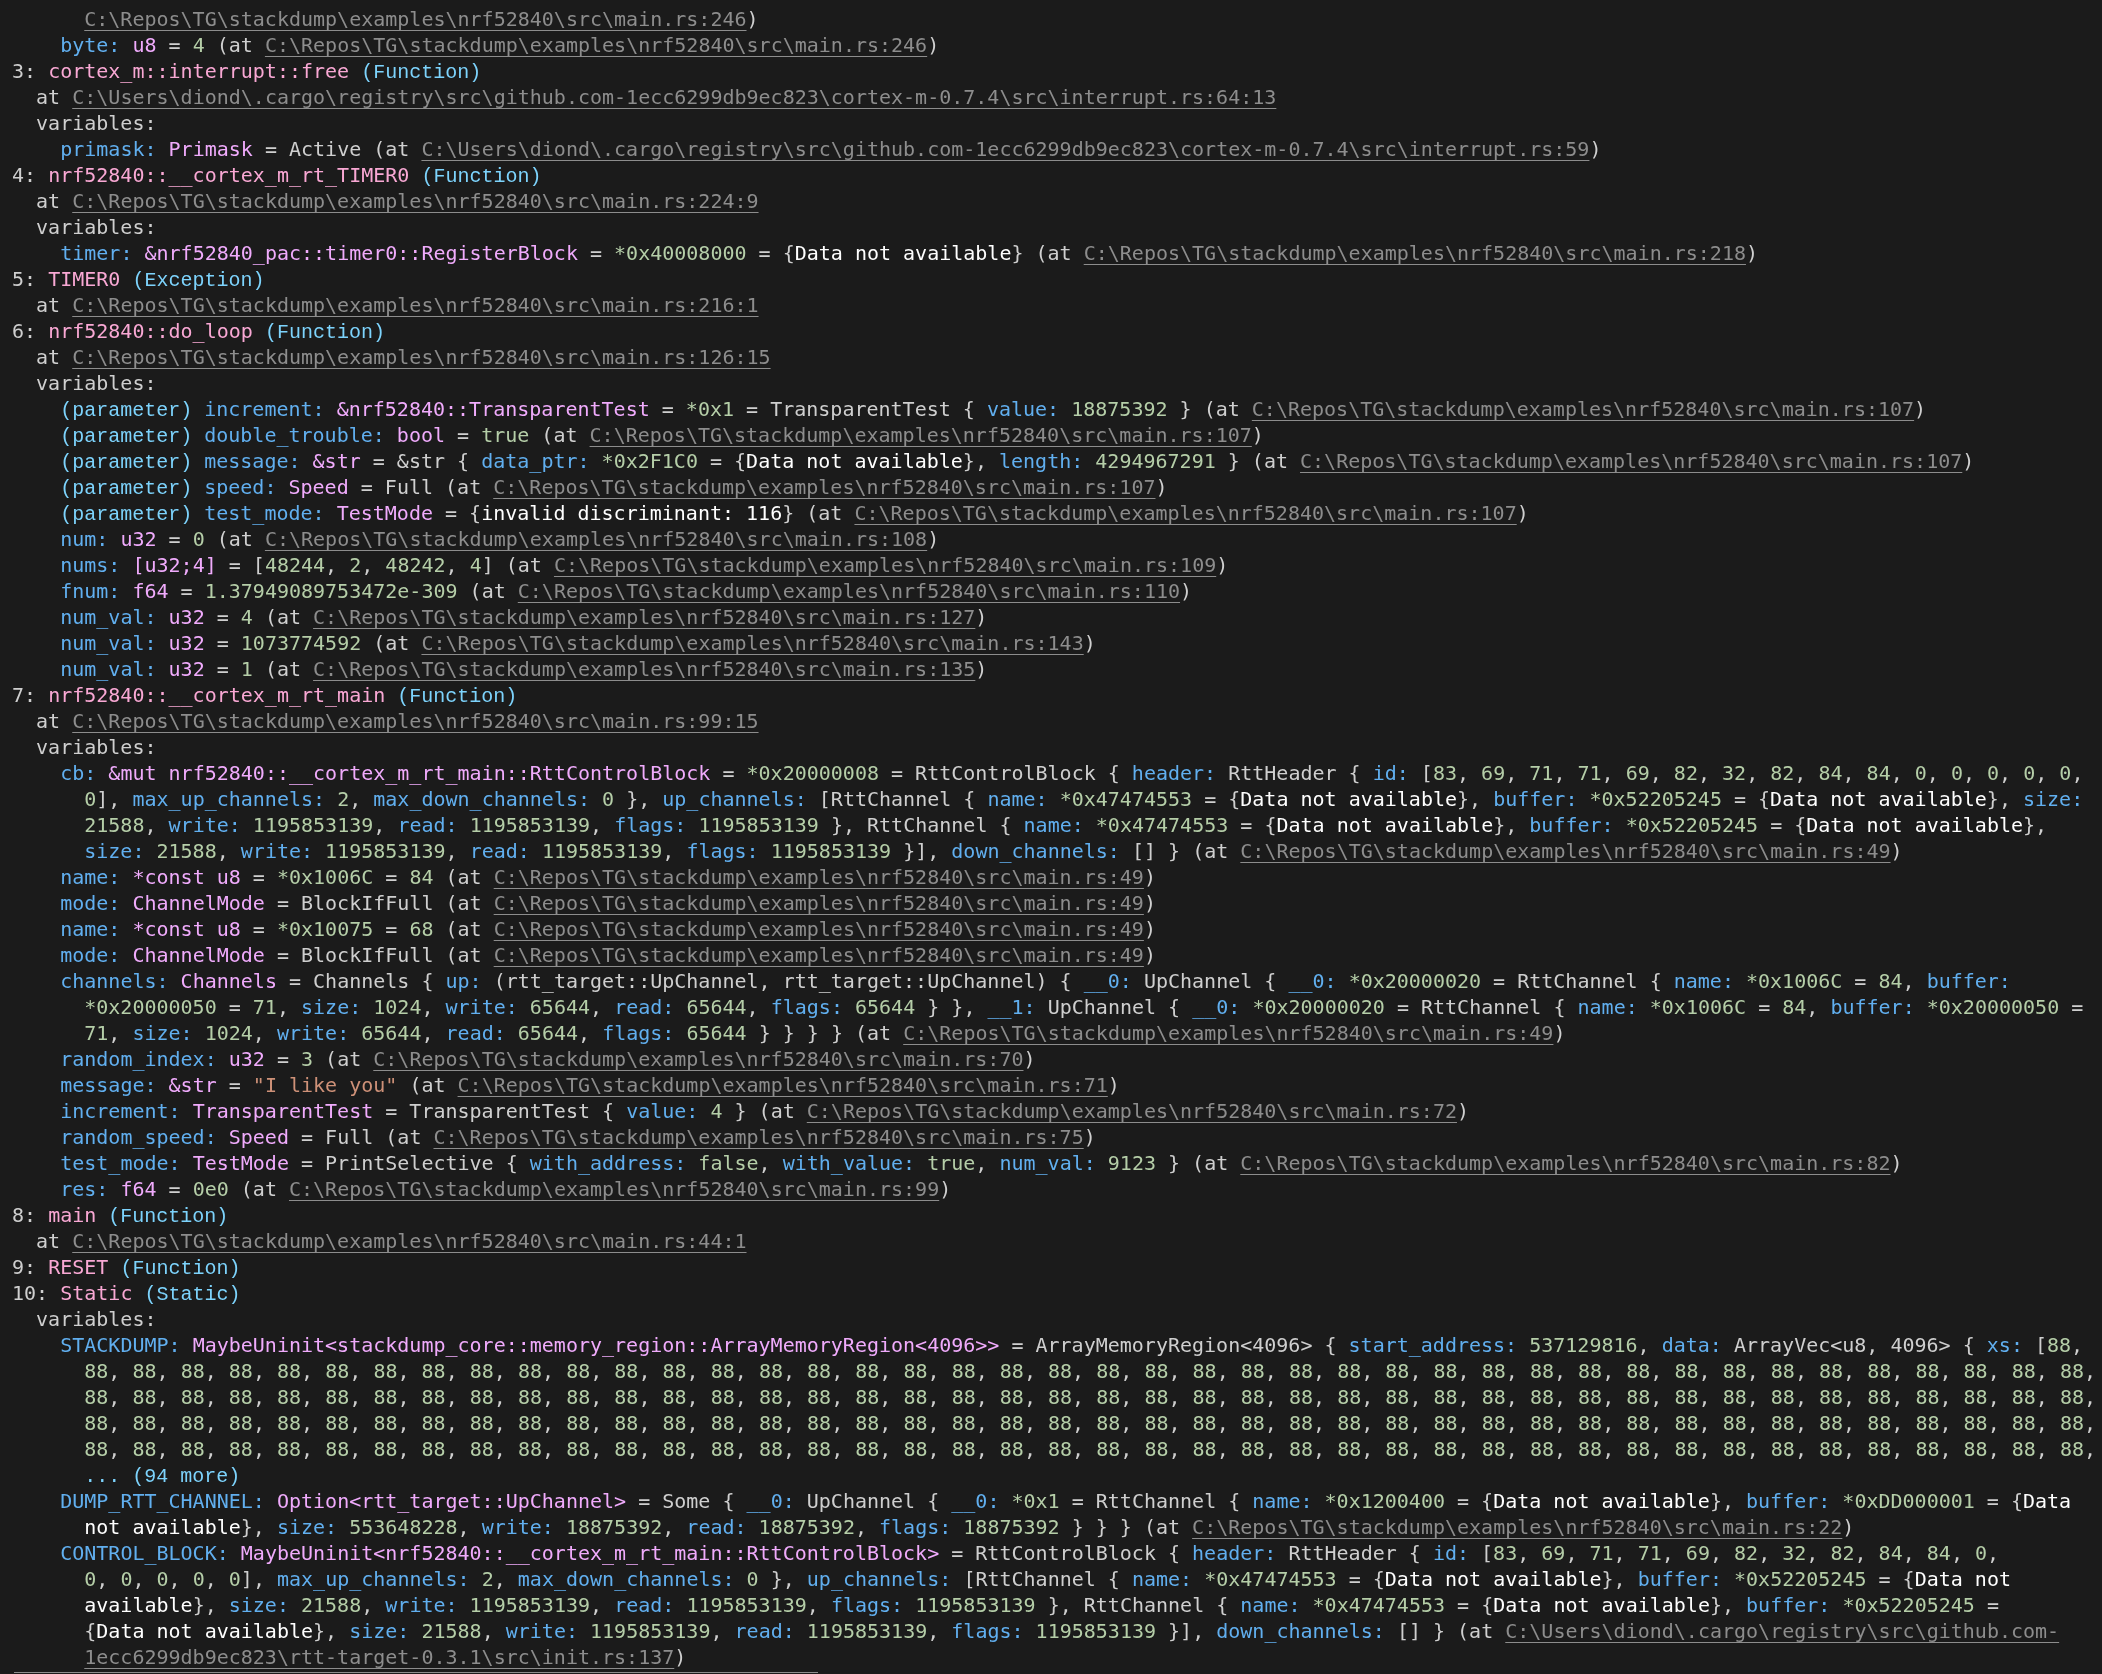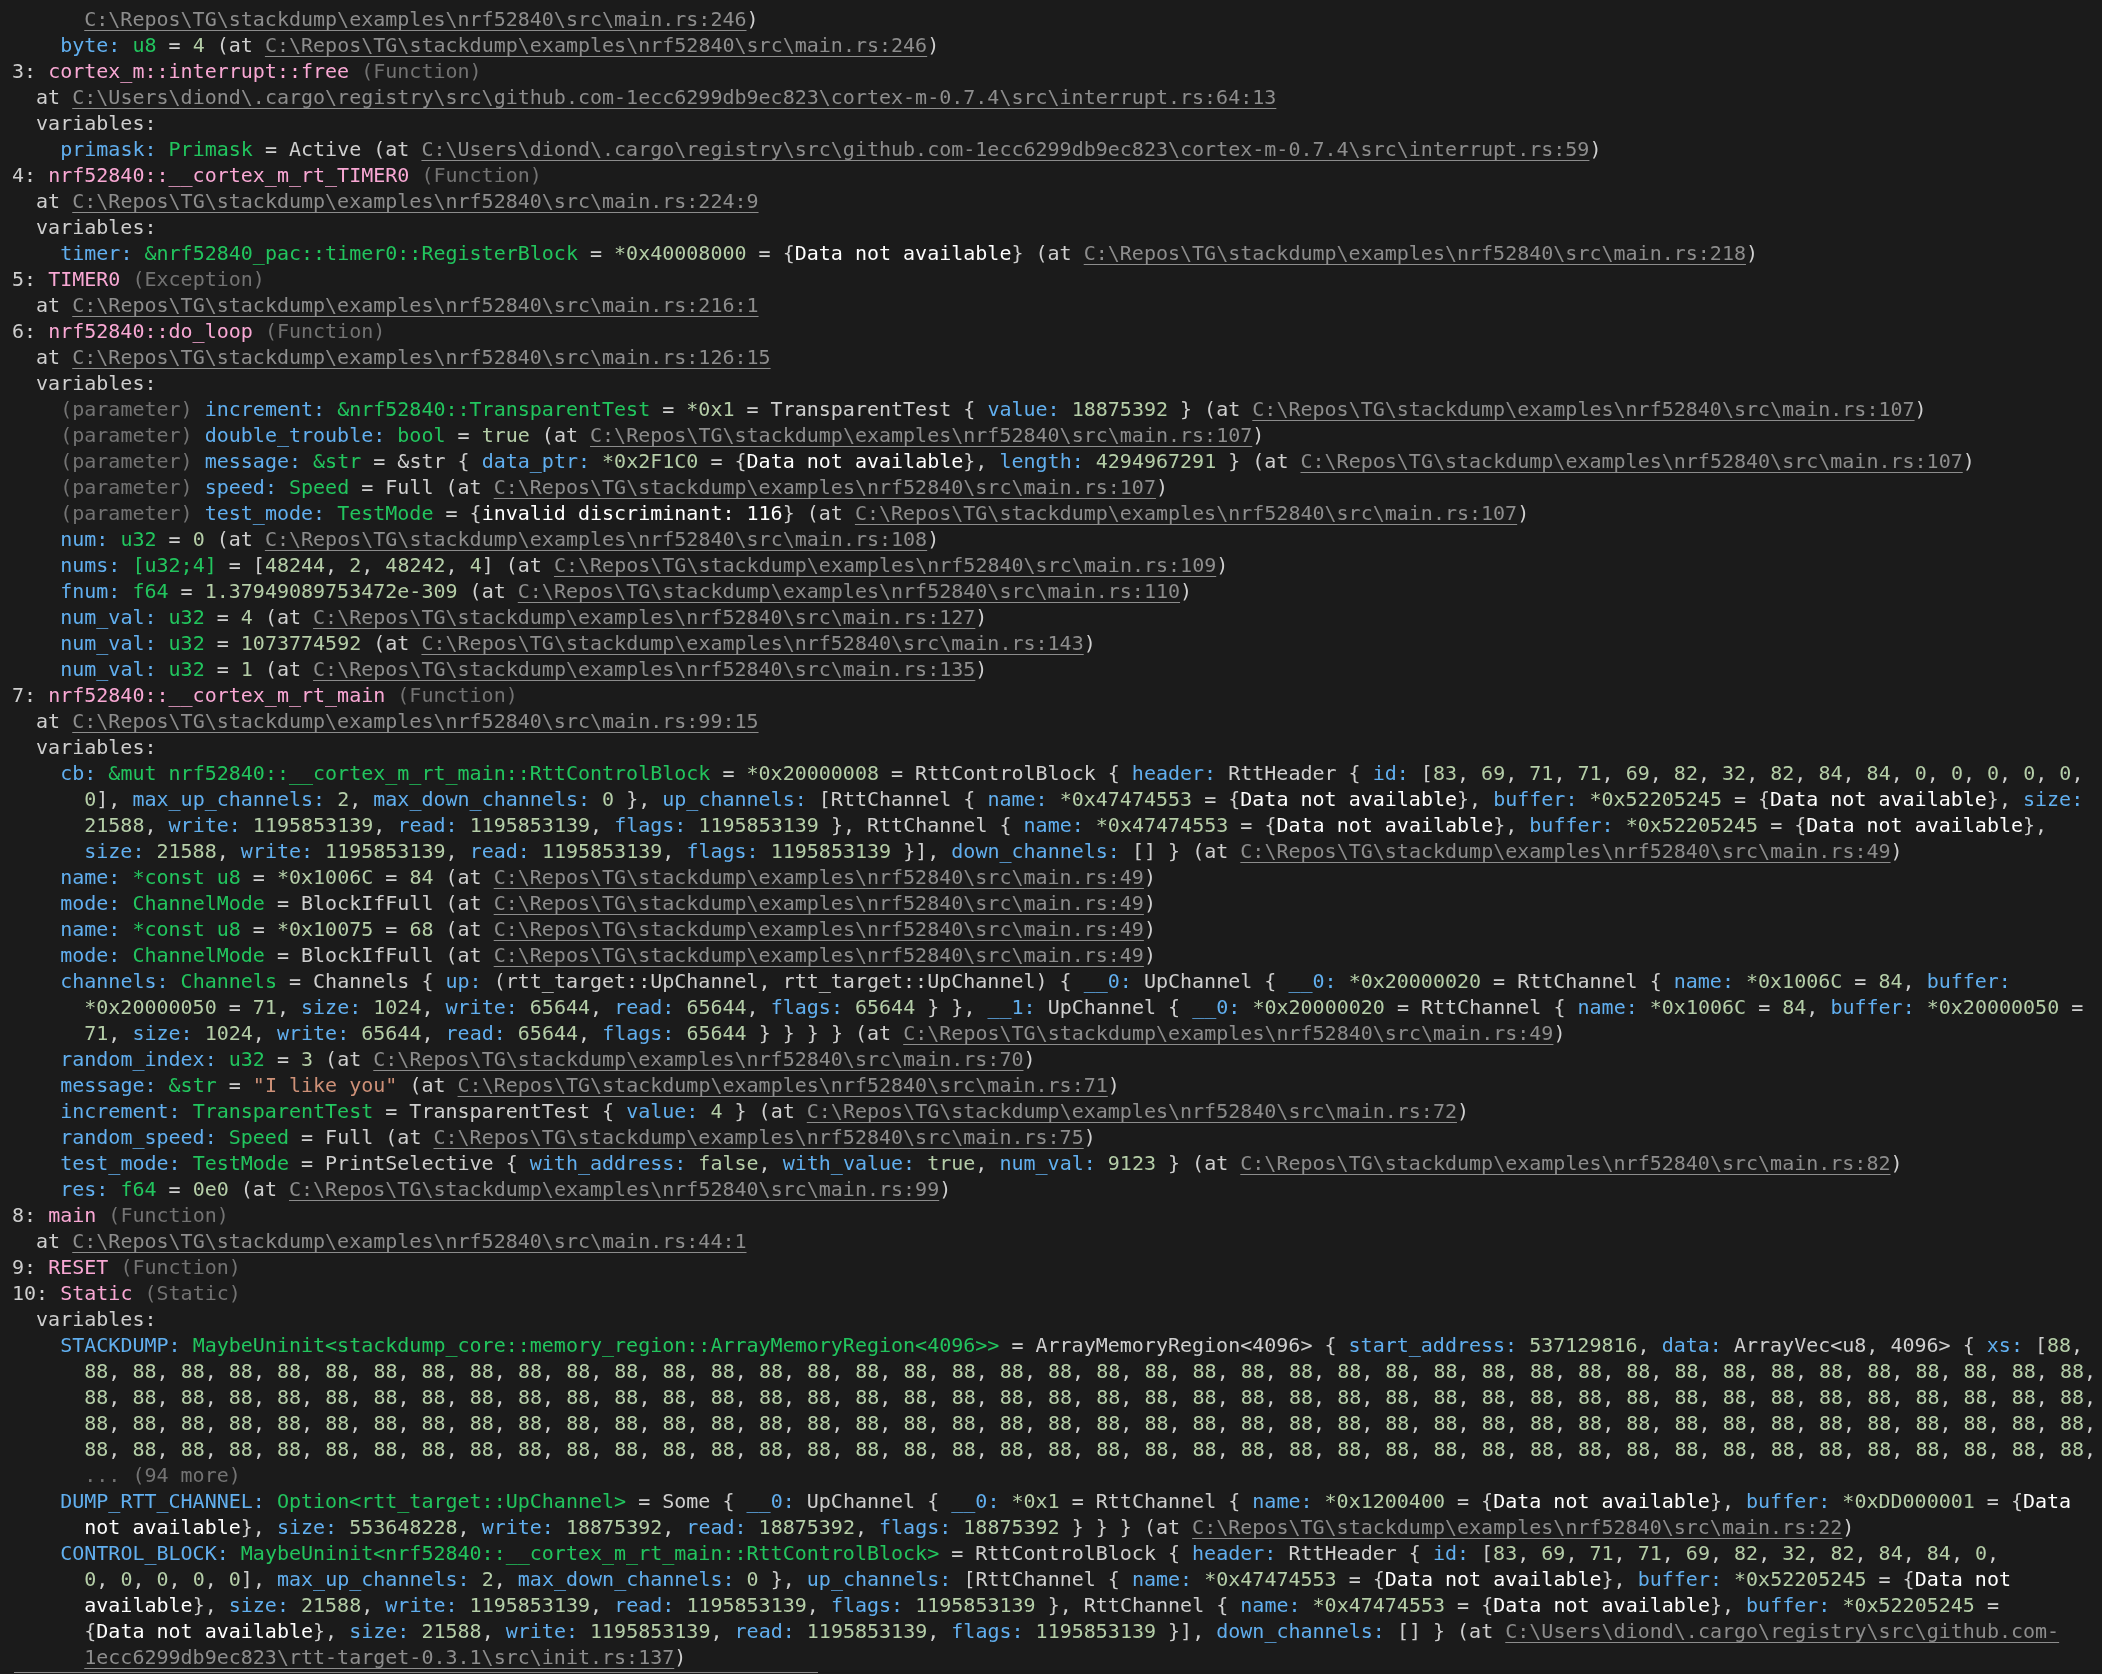--- a/index.html
+++ b/index.html
@@ -10,24 +10,24 @@
     overflow:hidden;
     font-family:"DejaVu Sans Mono", monospace;
     font-size:20px;
     line-height:26px;
     padding-top:6px;
     box-sizing:border-box;
   }
   #terminal{padding-left:12px;white-space:pre;}
   .line{height:26px;white-space:pre;}
   .w{color:#cfcfcf;}
-  .g{color:#737373;}
+  .g{color:#7dd3fc;font-family:Liberation Mono, monospace;}
   .p{color:#8d8d8d;text-decoration:underline;text-underline-offset:4px;text-decoration-thickness:1px;}
   .b{color:#61afef;}
-  .t{color:#22c55e;}
+  .t{color:#f0abfc;}
   .n{color:#b5cea8;}
   .y{color:#f9a8d4;}
   .o{color:#ce9178;}
   .r{color:#ffffff;}
   .bottom-underline{
     position:absolute;left:14px;bottom:1px;width:804px;height:1px;background:#8d8d8d;
   }
 </style>
 </head>
 <body>

